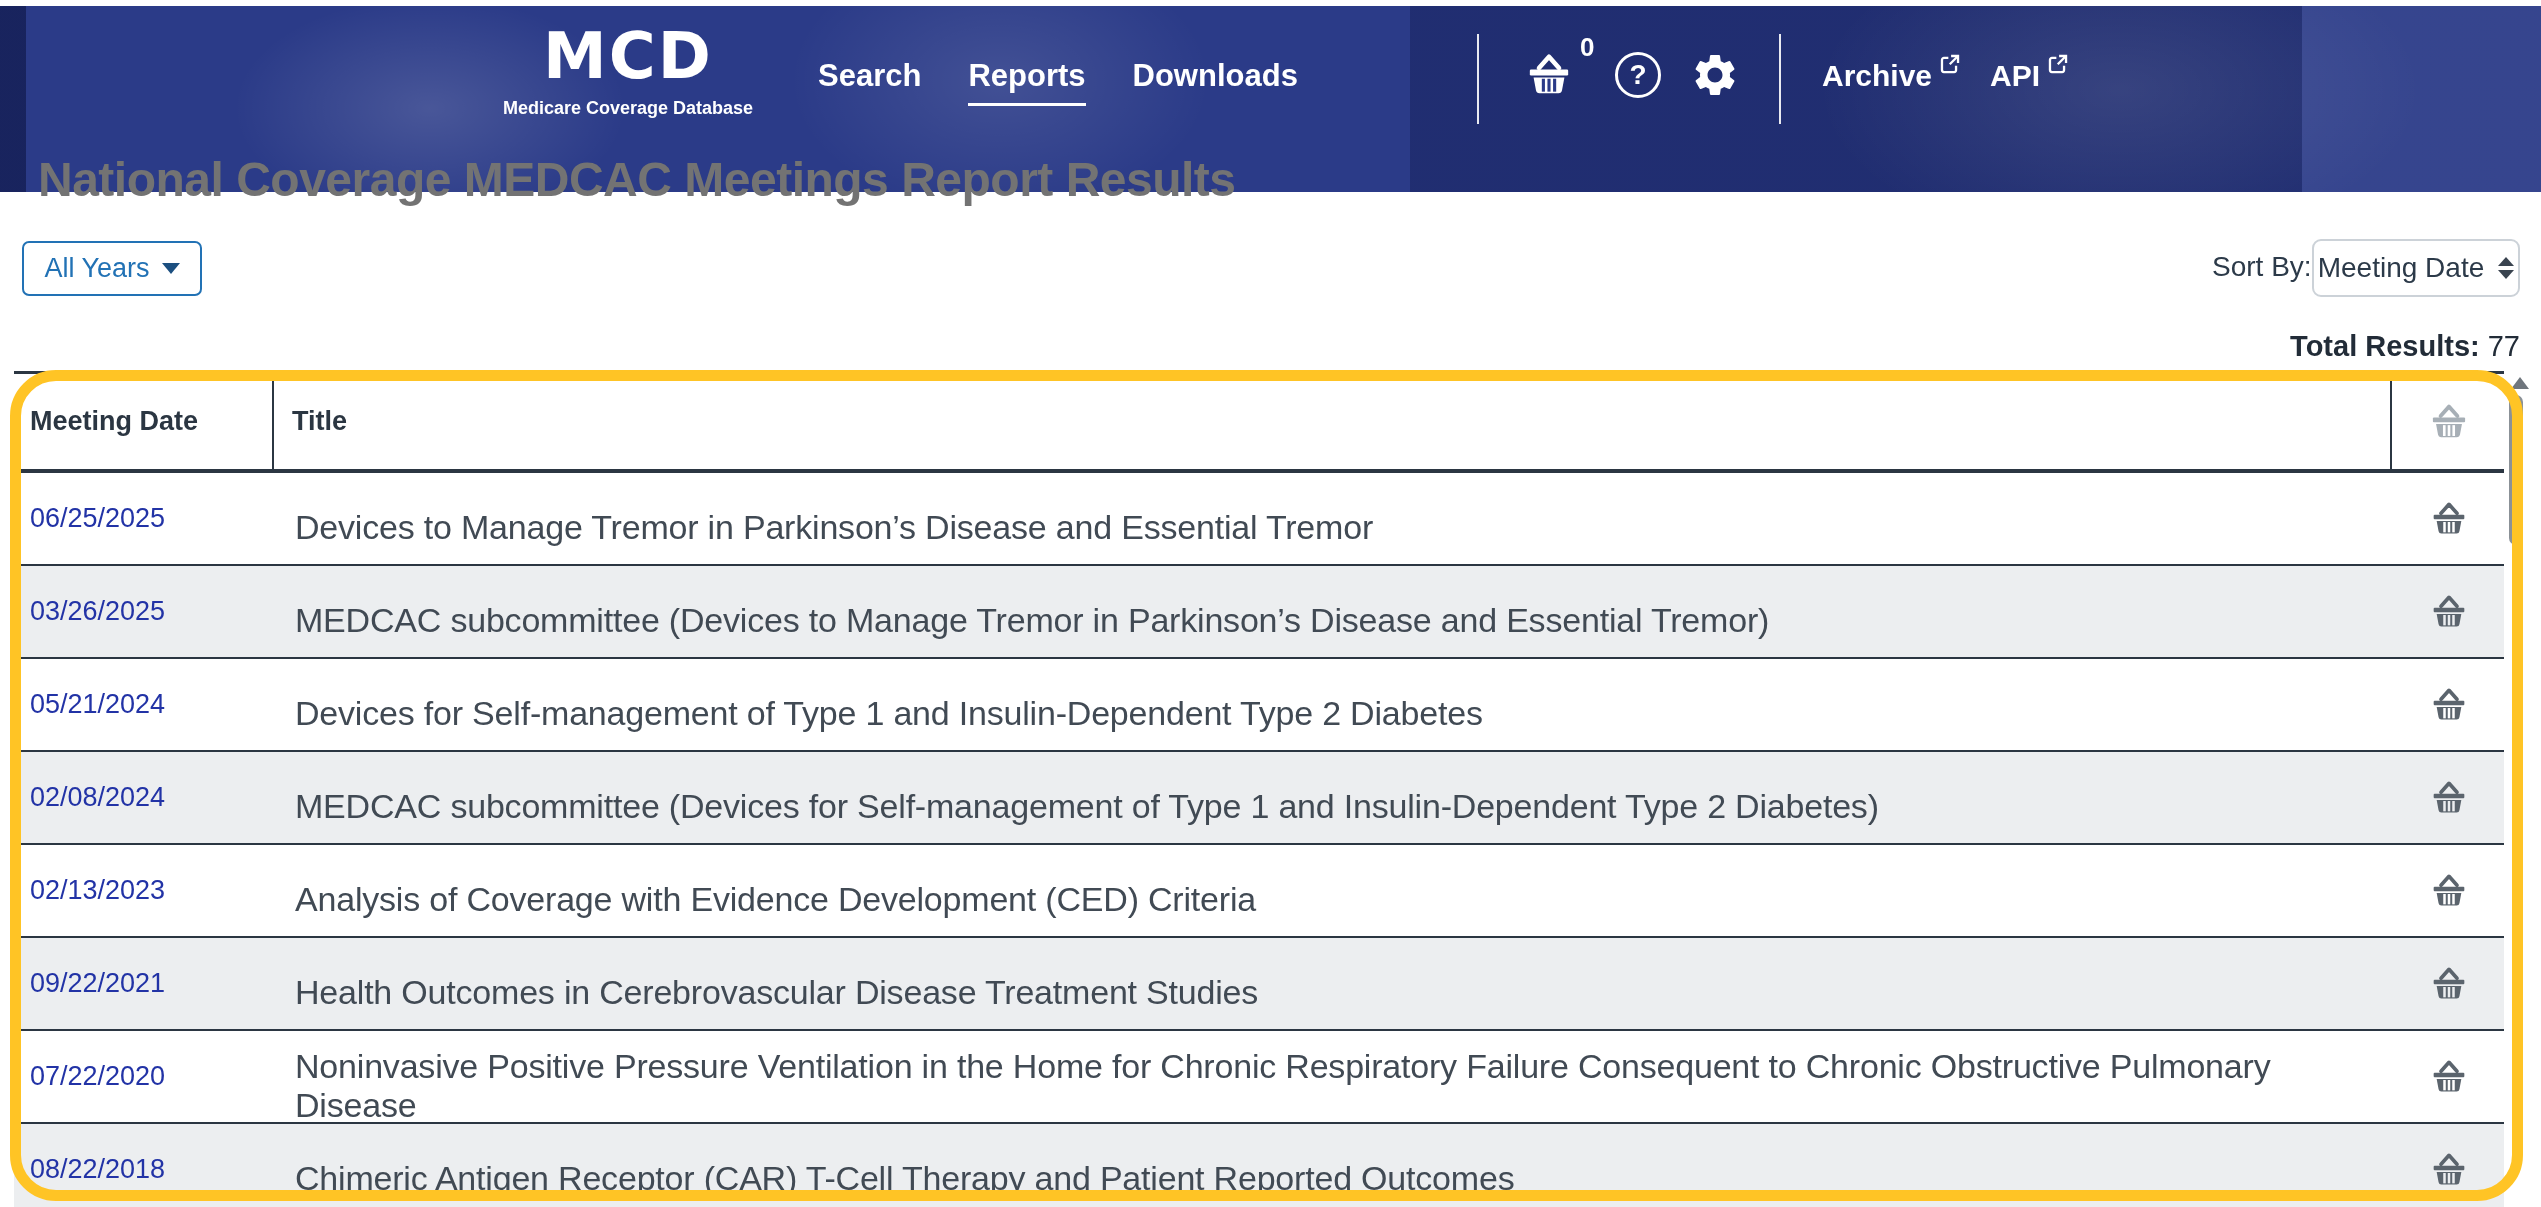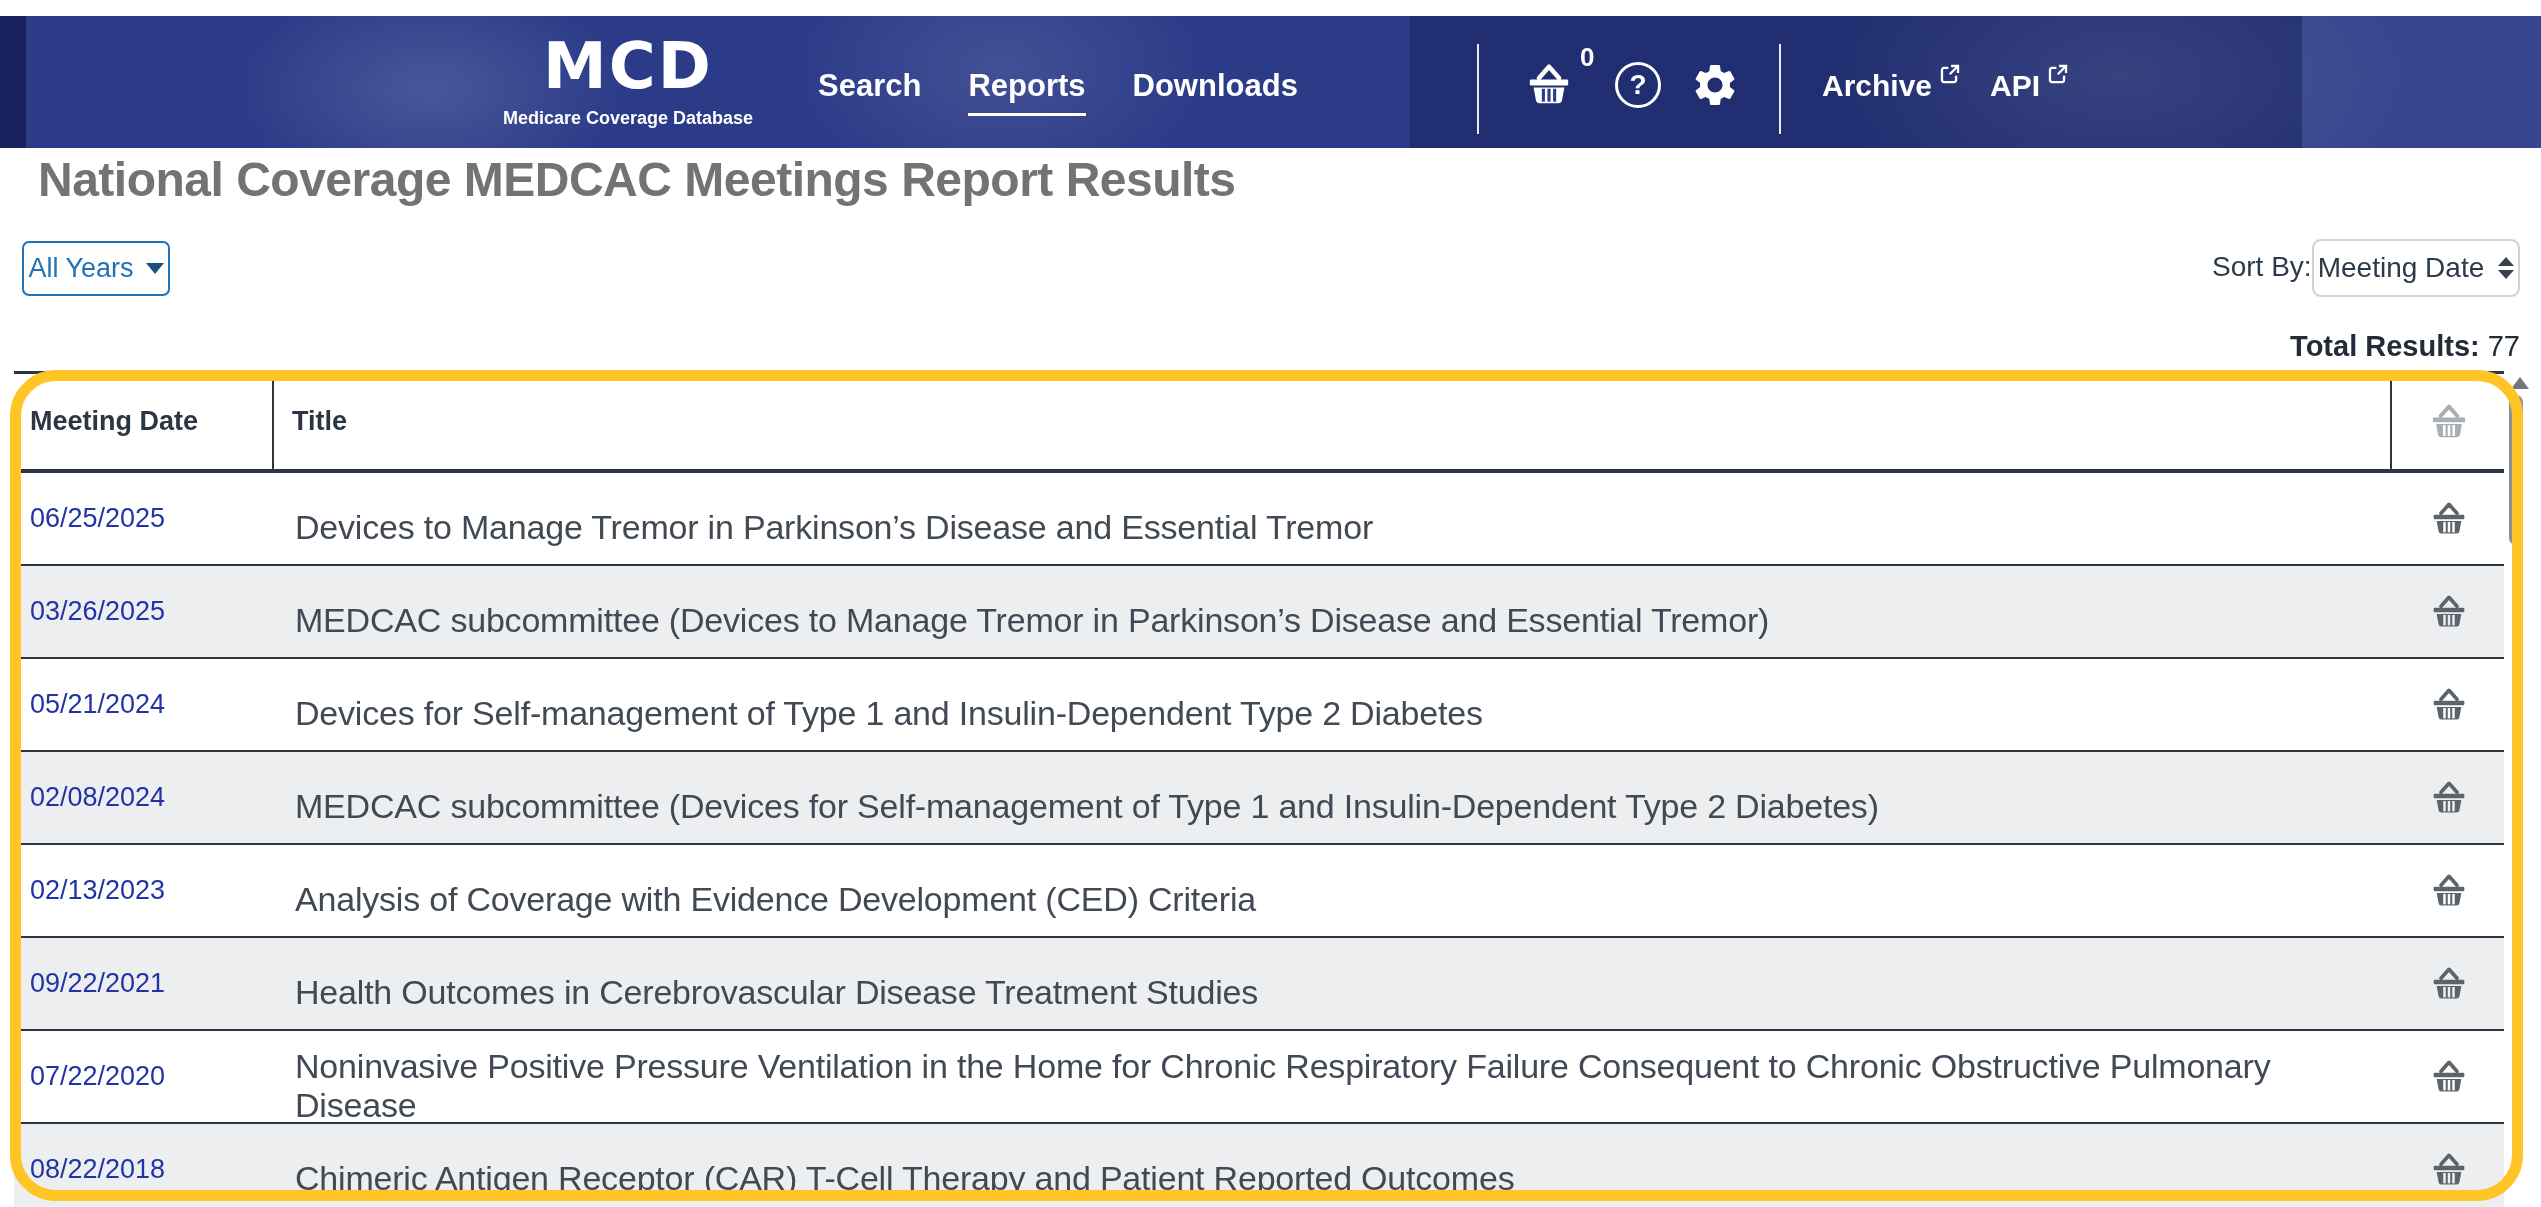--- a/index.html
+++ b/index.html
@@ -1,20 +1,20 @@
 <!DOCTYPE html>
 <html><head>
 <meta charset="utf-8">
 <style>
   * { box-sizing: border-box; margin: 0; padding: 0; }
   html,body { width: 2541px; height: 1207px; background: #fff; overflow: hidden;
     font-family: "Liberation Sans", sans-serif; position: relative; }
 
   
-  .navbar { position: absolute; left:0; top:16px; width:2541px; height:132px;
+  .navbar { position: absolute; left:0; top:6px; width:2541px; height:186px;
     background-color:#2b3b88;
     background-image:
       linear-gradient(90deg, rgba(6,12,52,.5) 0 26px, rgba(0,0,0,0) 26px),
       radial-gradient(ellipse 280px 160px at 430px 55%, rgba(255,255,255,.14), rgba(255,255,255,0) 70%),
       radial-gradient(ellipse 300px 190px at 1000px 40%, rgba(255,255,255,.11), rgba(255,255,255,0) 70%),
       radial-gradient(ellipse 420px 220px at 2120px 45%, rgba(255,255,255,.10), rgba(255,255,255,0) 72%),
       linear-gradient(90deg, rgba(0,0,0,0) 0 1410px, rgba(8,15,60,.30) 1410px 2302px, rgba(255,255,255,.05) 2302px 100%);
     color:#fff; }
   .logo { position:absolute; left:478px; top:10px; width:300px; text-align:center; cursor:pointer; }
   .logo-title { font-family:"DejaVu Sans", sans-serif; font-size:64px; font-weight:800; letter-spacing:2px; line-height:1.25; }
@@ -26,21 +26,21 @@
   .icon-btn { position:absolute; cursor:pointer; }
   .badge { position:absolute; left:1580px; top:26px; color:#fff; font-size:26px; font-weight:700; cursor:pointer; }
   .help-circle { left:1615px; top:46px; width:46px; height:46px; border:3.5px solid #fff; border-radius:50%;
     display:flex; align-items:center; justify-content:center; font-size:28px; font-weight:700; color:#fff; }
   .hdr-link { position:absolute; top:53px; display:flex; align-items:flex-start; gap:7px; color:#fff;
     font-size:30px; font-weight:700; text-decoration:none; cursor:pointer; }
   .ext-ic { margin-top:-6px; }
 
   
   .page-title { position:absolute; left:38px; top:152px; font-size:48px; font-weight:800; color:#737373; letter-spacing:-0.5px; }
-  .years-btn { position:absolute; left:22px; top:241px; width:148px; height:55px; background:#fff;
+  .years-btn { position:absolute; left:22px; top:241px; width:180px; height:55px; background:#fff;
     border:2px solid #2272b5; border-radius:7px; color:#2272b5; font-size:27px;
     display:flex; align-items:center; justify-content:center; gap:12px; cursor:pointer; }
   .caret-down { width:0; height:0; border-left:9px solid transparent; border-right:9px solid transparent; border-top:11px solid #1c4f80; }
   .sort-label { position:absolute; left:2212px; top:251px; font-size:28px; color:#2c3a49; }
   .sort-select { position:absolute; left:2312px; top:239px; width:208px; height:58px; background:#fff;
     border:2px solid #ccd2d8; border-radius:9px; color:#2c3a49; font-size:28px;
     display:flex; align-items:center; justify-content:center; gap:14px; cursor:pointer; }
   .updown { display:flex; flex-direction:column; gap:4px; }
   .tri-up { width:0; height:0; border-left:8px solid transparent; border-right:8px solid transparent; border-bottom:9px solid #39434f; }
   .tri-dn { width:0; height:0; border-left:8px solid transparent; border-right:8px solid transparent; border-top:9px solid #39434f; }

